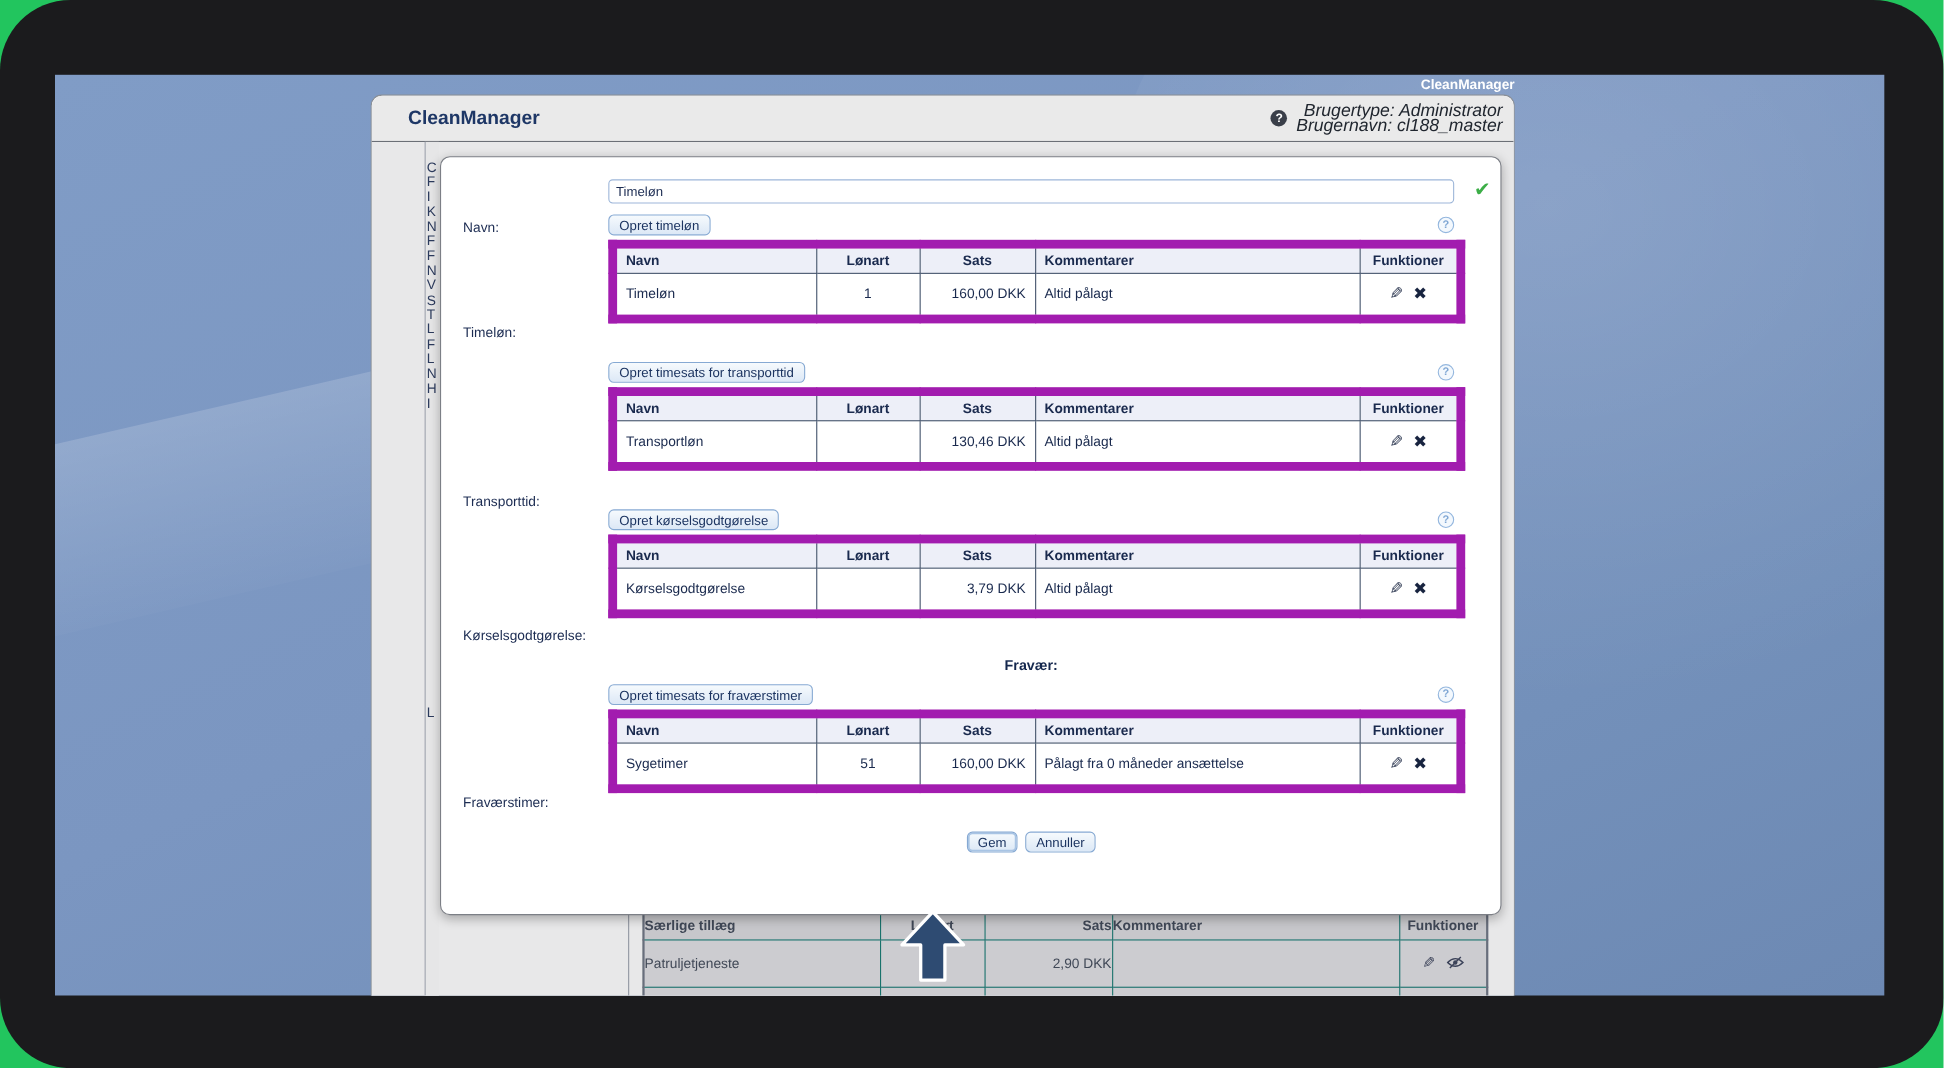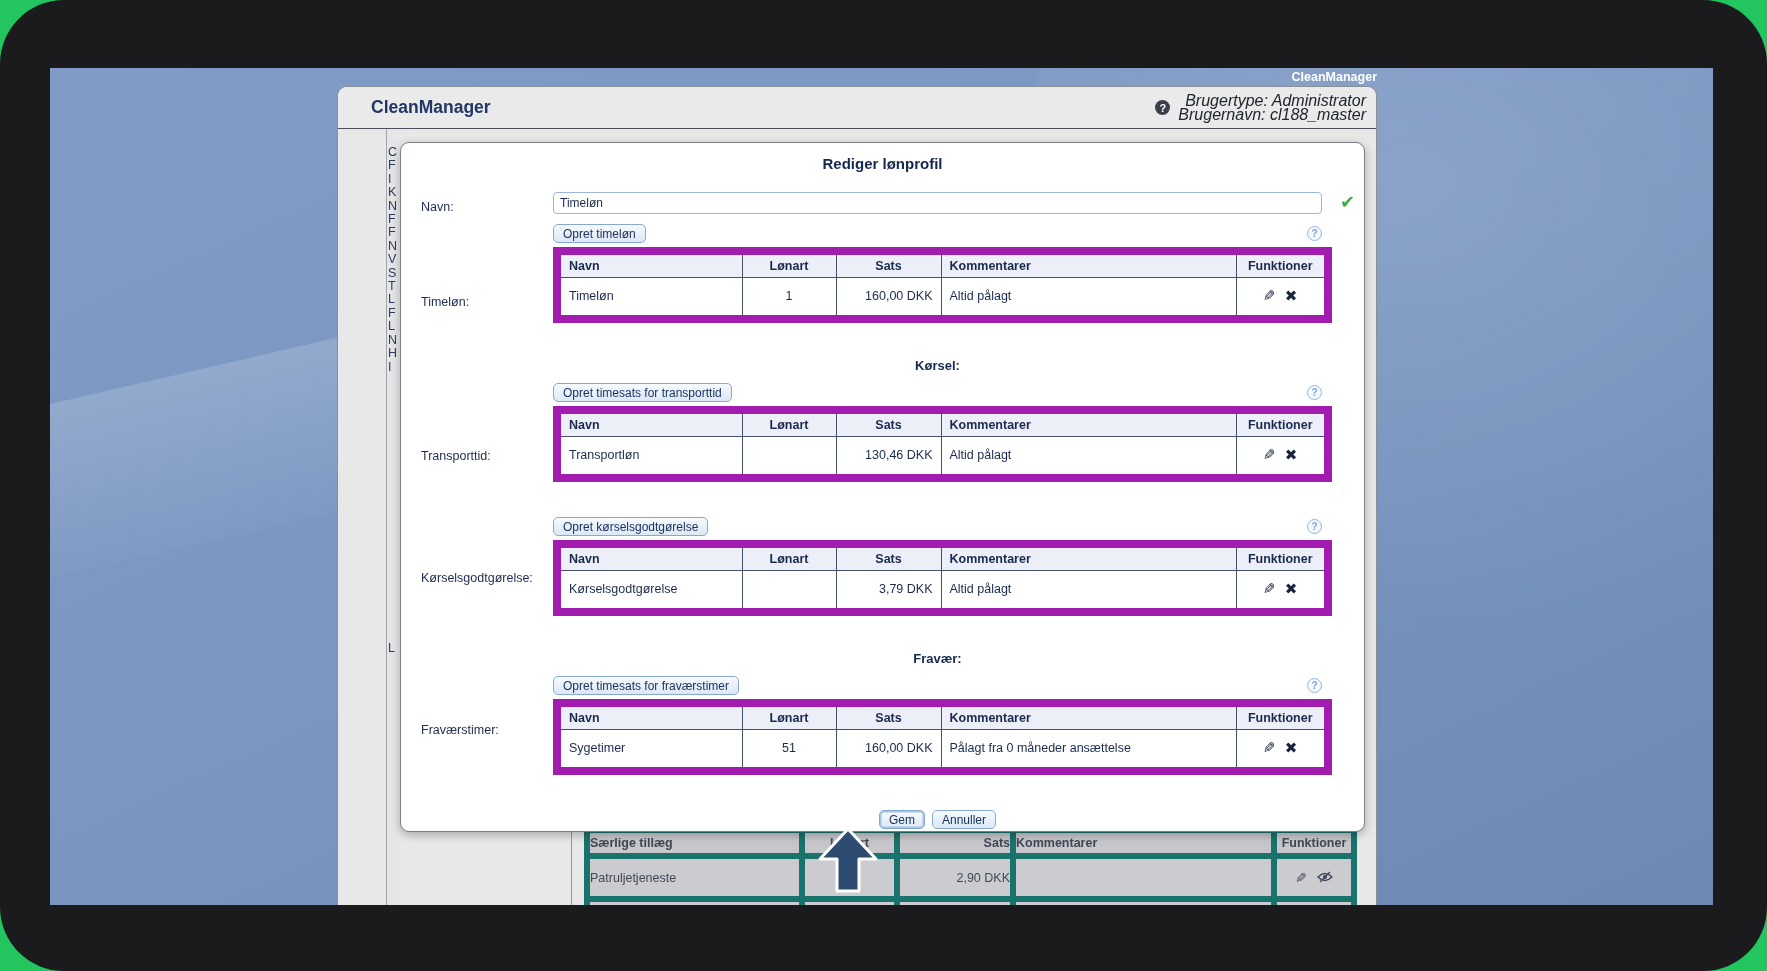--- a/index.html
+++ b/index.html
@@ -29,21 +29,21 @@
 
   
   .under{position:absolute;inset:0;}
   .under-vline{position:absolute;left:48px;top:0;bottom:0;width:13px;border-left:1px solid #aab0bb;background:#fdfdfd;}
   .clip-letters{position:absolute;left:50px;top:17px;width:11px;overflow:hidden;font-size:12.5px;line-height:13.4px;
                 color:#25365c;white-space:pre;}
   .clip-letter-lone{position:absolute;left:50px;top:512px;width:11px;overflow:hidden;font-size:12.5px;color:#25365c;}
   .under-vline2{position:absolute;left:233px;top:560px;bottom:0;width:0;border-left:1px solid #9aa0ac;}
   .under-table{position:absolute;left:246px;top:698px;width:767px;border-collapse:collapse;table-layout:fixed;
                background:#dfdfe2;}
-  .under-table th,.under-table td{border:6px solid #0f766e;font-size:12.5px;color:#3c4555;padding:0 0;height:43px;
+  .under-table th,.under-table td{border:1px solid #0f766e;font-size:12.5px;color:#3c4555;padding:0 0;height:43px;
                overflow:hidden;white-space:nowrap;}
   .under-table th{background:#d9d9dc;text-align:left;font-weight:bold;height:26px;}
   .under-table .c{text-align:center;}.under-table .r{text-align:right;}
   .under-table{border:2px solid #6a7280;}
   .u-icons{display:flex;gap:10px;justify-content:center;align-items:center;color:#39415a;font-size:14px;}
   .dim{position:absolute;inset:0;background:rgba(90,92,102,0.14);}
 
   
   .modal{position:absolute;left:62px;top:13px;width:965px;height:690px;background:#ffffff;border:1px solid #7c7f86;
          border-radius:9px;box-shadow:0 3px 10px rgba(0,0,0,0.28);z-index:5;}
@@ -164,21 +164,20 @@
               <td class="r"></td>
               <td></td>
               <td></td>
             </tr>
           </tbody>
             </table>
         </div>
         <div class="dim"></div>
 
         <div class="modal">
-          <div class="modal-title">Rediger lønprofil</div>
 
           <div class="side-label" style="top:57px;">Navn:</div>
           <div class="side-label" style="top:152px;">Timeløn:</div>
           <div class="side-label" style="top:306px;">Transporttid:</div>
           <div class="side-label" style="top:428px;">Kørselsgodtgørelse:</div>
           <div class="side-label" style="top:580px;">Fraværstimer:</div>
 
           <div class="content">
             <div class="name-row">
               <input class="name-input" type="text" value="Timeløn" style="">
@@ -216,21 +215,20 @@
                     <span class="icon-edit">✎</span>
                     <span class="icon-del">✖</span>
                   </div>
                       </td>
                 </tr>
               </tbody>
                 </table>
             </div>
 
             <div class="section">
-              <div class="sec-heading">Kørsel:</div>
               <div class="btn-row">
                 <button class="cm-btn">Opret timesats for transporttid</button>
                 <div class="help-badge">?</div>
               </div>
               <table class="paytable">
                 <colgroup>
                     <col style="width:185px">
                     <col style="width:94px">
                     <col style="width:105px">
                     <col style="width:295px">

